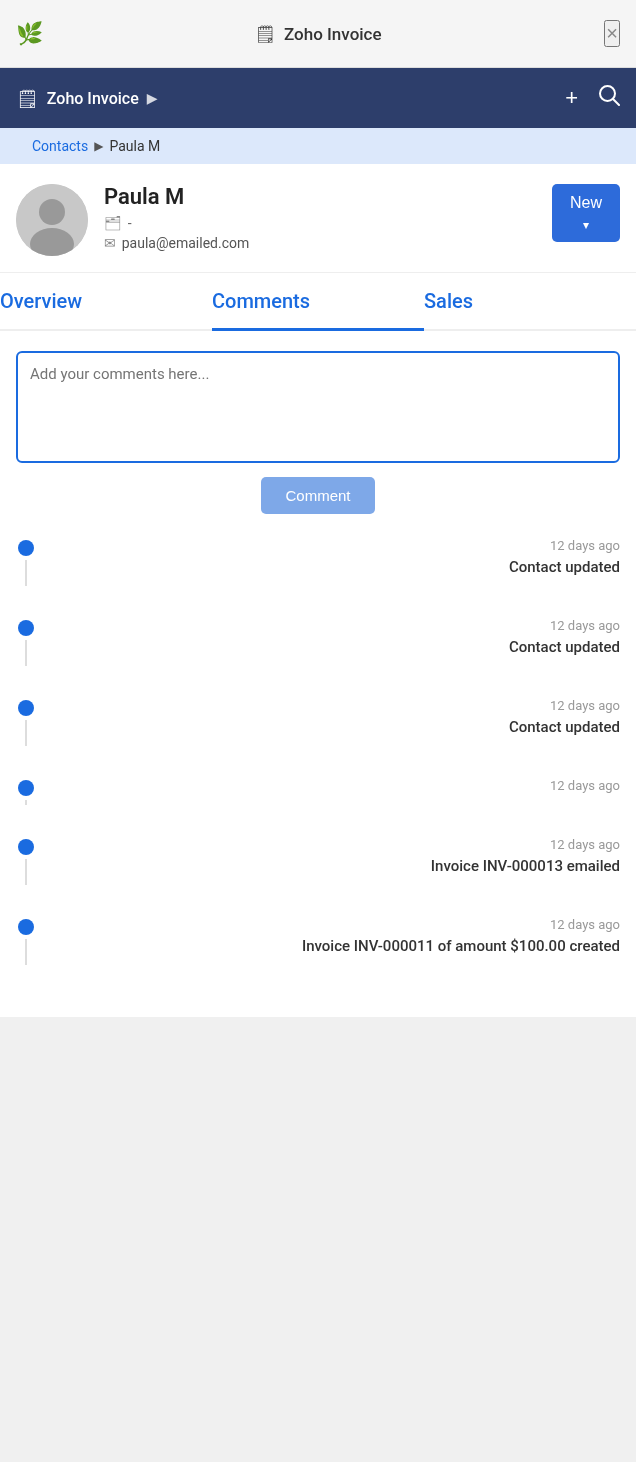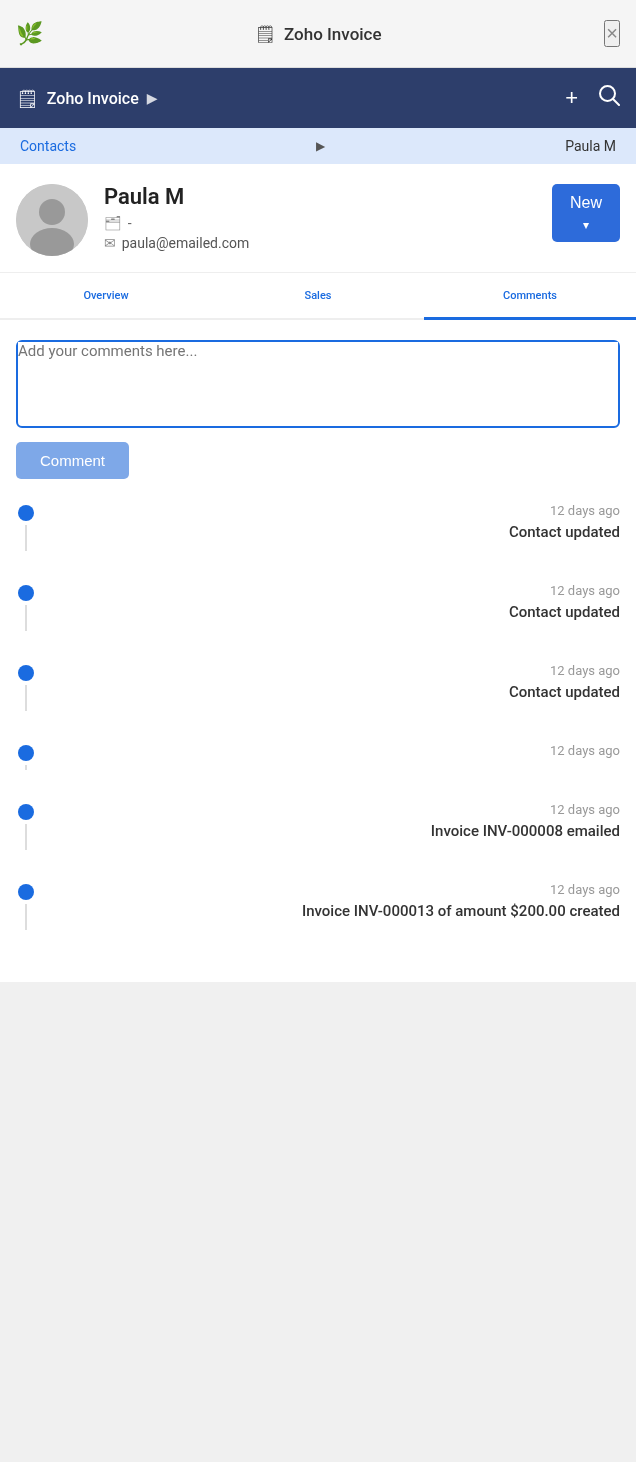--- a/index.html
+++ b/index.html
@@ -75,26 +75,25 @@
       color: white;
       font-size: 22px;
       cursor: pointer;
       background: none;
       border: none;
     }
 
     
     .breadcrumb {
       background: #dce8fb;
-      padding: 10px 20px;
+      padding: 10px 32px;
       display: flex;
       align-items: center;
       gap: 6px;
       font-size: 14px;
-      justify-content: space-between;
     }
     .breadcrumb-link {
       color: #1a6be0;
       cursor: pointer;
     }
     .breadcrumb-arrow {
       color: #555;
       font-size: 12px;
     }
     .breadcrumb-current {
@@ -169,23 +168,22 @@
     }
 
     
     .tabs {
       background: white;
       display: flex;
       border-bottom: 2px solid #eee;
     }
     .tab {
       flex: 1;
-      text-align: center;
       padding: 16px 0;
-      font-size: 11px;
+      font-size: 20px;
       font-weight: 500;
       color: #1a6be0;
       cursor: pointer;
       position: relative;
     }
     .tab.active {
       color: #1a6be0;
     }
     .tab.active::after {
       content: '';
@@ -198,35 +196,36 @@
     }
 
     
     .comments-section {
       background: white;
       padding: 20px 16px;
     }
     .comment-input-wrapper {
       border: 2px solid #1a6be0;
       border-radius: 6px;
+      padding: 12px;
       margin-bottom: 14px;
     }
     .comment-input {
       width: 100%;
       border: none;
       outline: none;
       font-size: 15px;
       color: #999;
       min-height: 80px;
       resize: none;
       font-family: inherit;
     }
     .comment-btn-row {
       display: flex;
-      justify-content: flex-start;
+      justify-content: center;
       margin-bottom: 24px;
     }
     .comment-btn {
       background: #7ea8e8;
       color: white;
       border: none;
       border-radius: 5px;
       padding: 10px 24px;
       font-size: 15px;
       cursor: pointer;
@@ -338,25 +337,25 @@
   <button class="new-btn">
     <span>New</span>
     <span class="new-btn-arrow">▾</span>
   </button>
 </div>
 
 <div class="tabs">
   <div class="tab">
     <span>Overview</span>
   </div>
+  <div class="tab active">
+    <span>Comments</span>
+  </div>
   <div class="tab">
     <span>Sales</span>
-  </div>
-  <div class="tab active">
-    <span>Comments</span>
   </div>
 </div>
 
 <div class="comments-section">
   <div class="comment-input-wrapper">
     <textarea class="comment-input" placeholder="Add your comments here..." style=""></textarea>
   </div>
   <div class="comment-btn-row">
     <button class="comment-btn">Comment</button>
   </div>
@@ -406,29 +405,29 @@
       </div>
     </div>
 
     <div class="timeline-item">
       <div class="timeline-left">
         <div class="timeline-dot"></div>
         <div class="timeline-line"></div>
       </div>
       <div class="timeline-content">
         <div class="timeline-time">12 days ago</div>
-        <div class="timeline-text">Invoice INV-000008 emailed</div>
-      </div>
-    </div>
-
-    <div class="timeline-item">
-      <div class="timeline-left">
-        <div class="timeline-dot"></div>
-        <div class="timeline-line"></div>
-      </div>
-      <div class="timeline-content">
-        <div class="timeline-time">12 days ago</div>
-        <div class="timeline-text">Invoice INV-000013 of amount $200.00 created</div>
+        <div class="timeline-text">Invoice INV-000013 emailed</div>
+      </div>
+    </div>
+
+    <div class="timeline-item">
+      <div class="timeline-left">
+        <div class="timeline-dot"></div>
+        <div class="timeline-line"></div>
+      </div>
+      <div class="timeline-content">
+        <div class="timeline-time">12 days ago</div>
+        <div class="timeline-text">Invoice INV-000011 of amount $100.00 created</div>
       </div>
     </div>
 
   </div>
 </div>
 
 </body></html>

